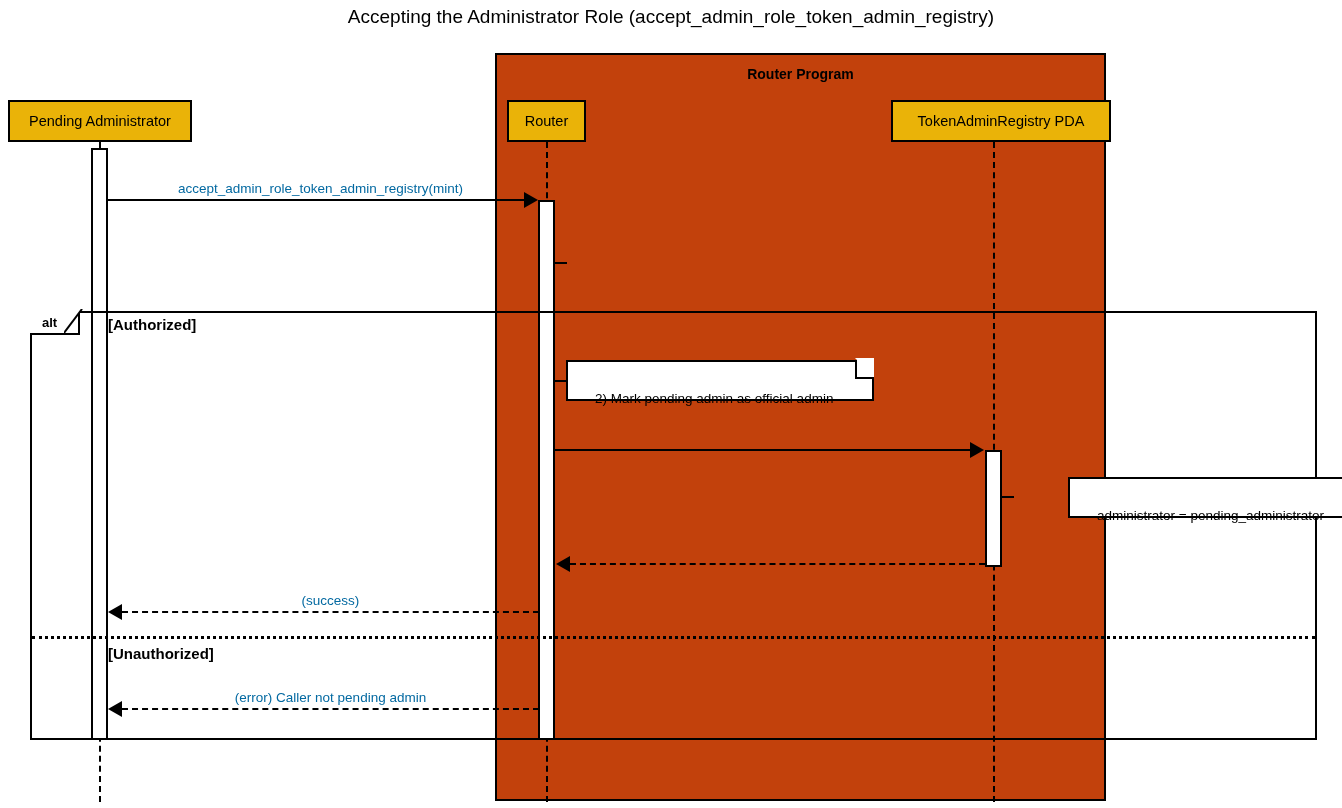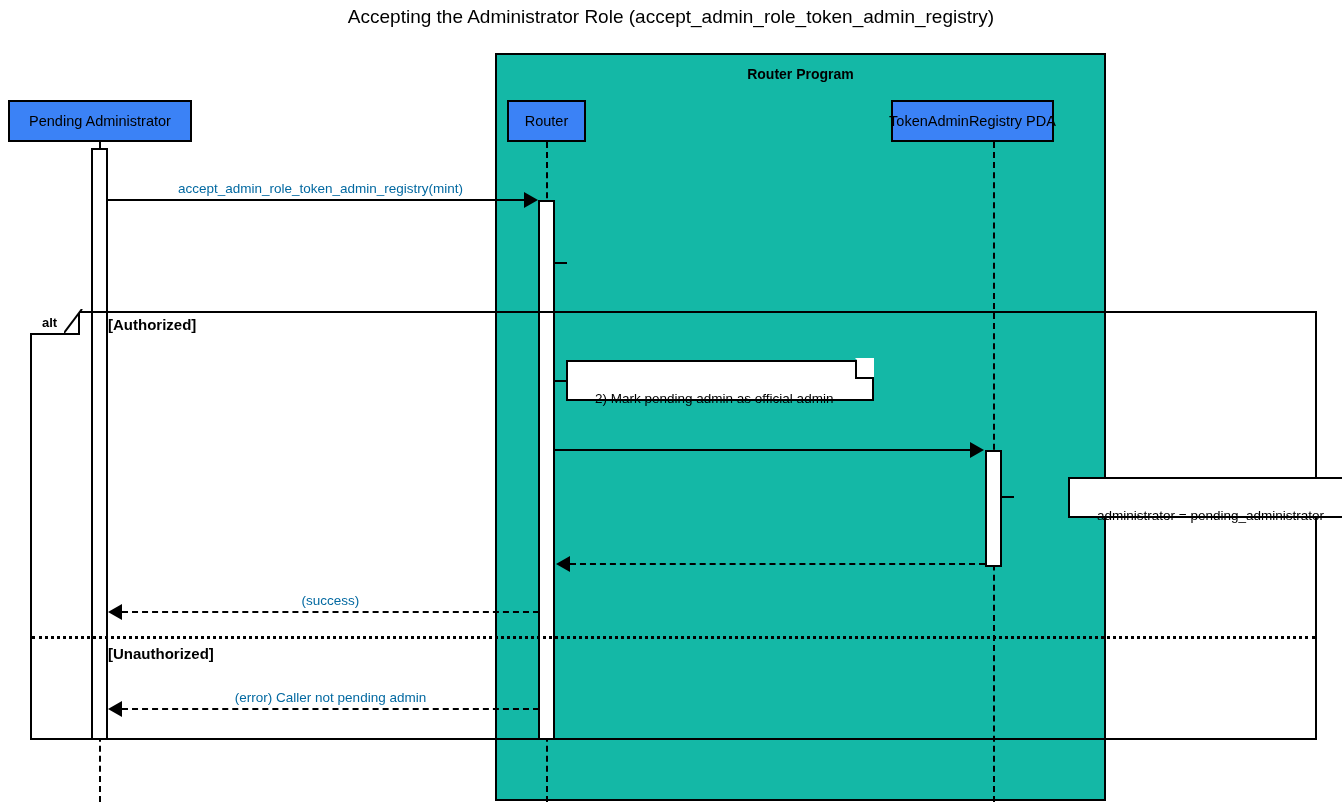--- a/index.html
+++ b/index.html
@@ -27,21 +27,21 @@
     width: 1342px;
     text-align: center;
     font-size: 19px;
     color: #000;
     white-space: nowrap;
   }
 
   
   .program-box {
     position: absolute;
-    background: #14b8a6;
+    background: #c2410c;
     border: 2px solid #000000;
     box-sizing: border-box;
   }
   .program-label {
     position: absolute;
     width: 100%;
     text-align: center;
     top: 11px;
     font-size: 14px;
     font-weight: bold;
@@ -51,21 +51,21 @@
   
   .lifeline {
     position: absolute;
     width: 0;
     border-left: 2px dashed #000000;
   }
 
   
   .participant {
     position: absolute;
-    background: #3b82f6;
+    background: #eab308;
     border: 2px solid #000000;
     box-sizing: border-box;
     display: flex;
     align-items: center;
     justify-content: center;
     font-size: 14.5px;
     color: #000;
     white-space: nowrap;
   }
 
@@ -199,21 +199,21 @@
   <div class="lifeline" style="left:993px; top:142px; height:660px;"></div>
 
   <div class="participant" style="left:8px; top:100px; width:184px; height:42px;">
     <span>Pending Administrator</span>
   </div>
 
   <div class="participant" style="left:507px; top:100px; width:79px; height:42px;">
     <span>Router</span>
   </div>
 
-  <div class="participant" style="left:891px; top:100px; width:163px; height:42px;justify-content:center;">
+  <div class="participant" style="left:891px; top:100px; width:220px; height:42px;justify-content:center;">
     <span>TokenAdminRegistry PDA</span>
   </div>
 
   <div class="activation" style="left:91px; top:148px; width:17px; height:592px;"></div>
 
   <div class="activation" style="left:538px; top:200px; width:17px; height:540px;"></div>
 
   <div class="activation" style="left:985px; top:450px; width:17px; height:117px;"></div>
 
   <div class="msg-line" style="left:108px; top:199px; width:425px;"></div>

